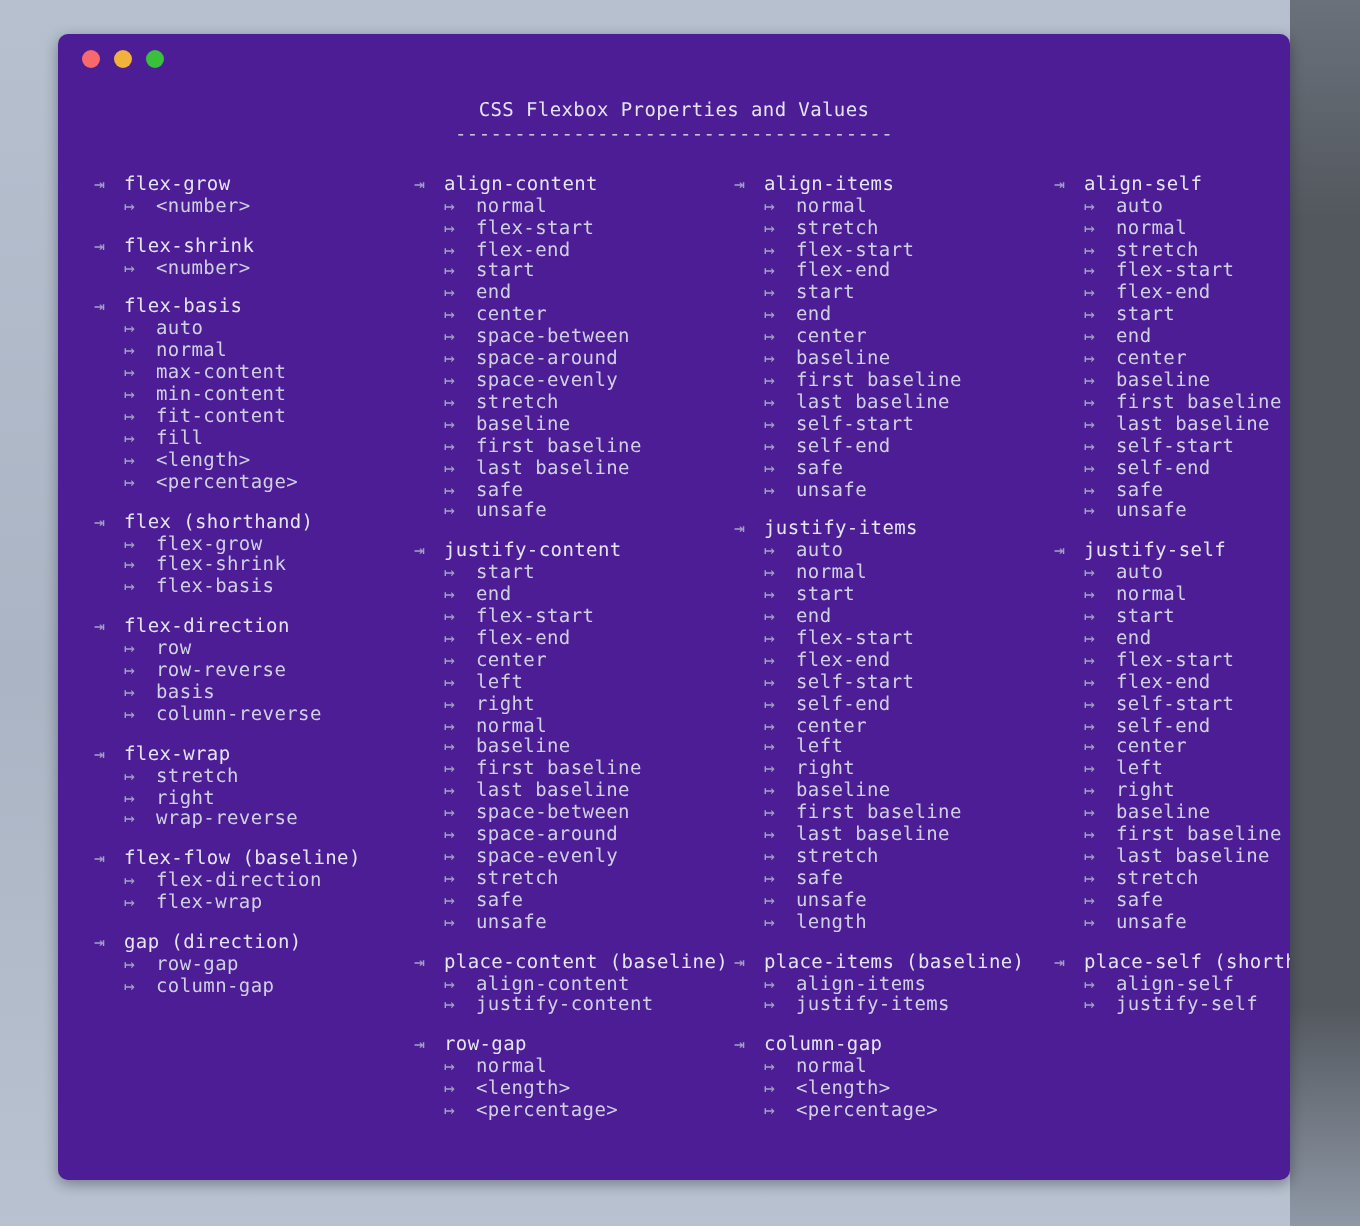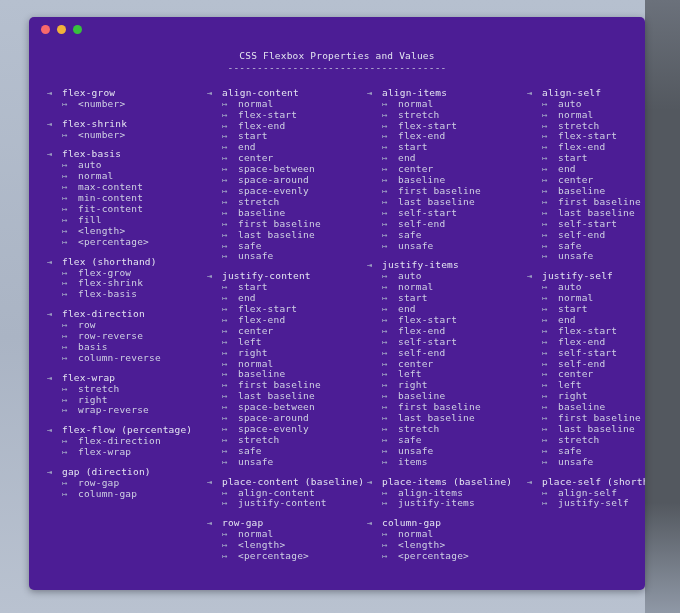--- a/index.html
+++ b/index.html
@@ -165,21 +165,21 @@
             <div class="val-row"><span class="val-marker">↦</span><span class="val-name">basis</span></div>
             <div class="val-row"><span class="val-marker">↦</span><span class="val-name">column-reverse</span></div>
           </div>
           <div class="group">
             <div class="prop-row"><span class="prop-marker">⇥</span><span class="prop-name">flex-wrap</span></div>
             <div class="val-row"><span class="val-marker">↦</span><span class="val-name">stretch</span></div>
             <div class="val-row"><span class="val-marker">↦</span><span class="val-name">right</span></div>
             <div class="val-row"><span class="val-marker">↦</span><span class="val-name">wrap-reverse</span></div>
           </div>
           <div class="group">
-            <div class="prop-row"><span class="prop-marker">⇥</span><span class="prop-name">flex-flow (percentage)</span></div>
+            <div class="prop-row"><span class="prop-marker">⇥</span><span class="prop-name">flex-flow (baseline)</span></div>
             <div class="val-row"><span class="val-marker">↦</span><span class="val-name">flex-direction</span></div>
             <div class="val-row"><span class="val-marker">↦</span><span class="val-name">flex-wrap</span></div>
           </div>
           <div class="group">
             <div class="prop-row"><span class="prop-marker">⇥</span><span class="prop-name">gap (direction)</span></div>
             <div class="val-row"><span class="val-marker">↦</span><span class="val-name">row-gap</span></div>
             <div class="val-row"><span class="val-marker">↦</span><span class="val-name">column-gap</span></div>
           </div>
         </div>
         <div class="col">
@@ -263,21 +263,21 @@
             <div class="val-row"><span class="val-marker">↦</span><span class="val-name">self-end</span></div>
             <div class="val-row"><span class="val-marker">↦</span><span class="val-name">center</span></div>
             <div class="val-row"><span class="val-marker">↦</span><span class="val-name">left</span></div>
             <div class="val-row"><span class="val-marker">↦</span><span class="val-name">right</span></div>
             <div class="val-row"><span class="val-marker">↦</span><span class="val-name">baseline</span></div>
             <div class="val-row"><span class="val-marker">↦</span><span class="val-name">first baseline</span></div>
             <div class="val-row"><span class="val-marker">↦</span><span class="val-name">last baseline</span></div>
             <div class="val-row"><span class="val-marker">↦</span><span class="val-name">stretch</span></div>
             <div class="val-row"><span class="val-marker">↦</span><span class="val-name">safe</span></div>
             <div class="val-row"><span class="val-marker">↦</span><span class="val-name">unsafe</span></div>
-            <div class="val-row"><span class="val-marker">↦</span><span class="val-name">items</span></div>
+            <div class="val-row"><span class="val-marker">↦</span><span class="val-name">length</span></div>
           </div>
           <div class="group">
             <div class="prop-row"><span class="prop-marker">⇥</span><span class="prop-name">place-items (baseline)</span></div>
             <div class="val-row"><span class="val-marker">↦</span><span class="val-name">align-items</span></div>
             <div class="val-row"><span class="val-marker">↦</span><span class="val-name">justify-items</span></div>
           </div>
           <div class="group">
             <div class="prop-row"><span class="prop-marker">⇥</span><span class="prop-name">column-gap</span></div>
             <div class="val-row"><span class="val-marker">↦</span><span class="val-name">normal</span></div>
             <div class="val-row"><span class="val-marker">↦</span><span class="val-name">&lt;length&gt;</span></div>

